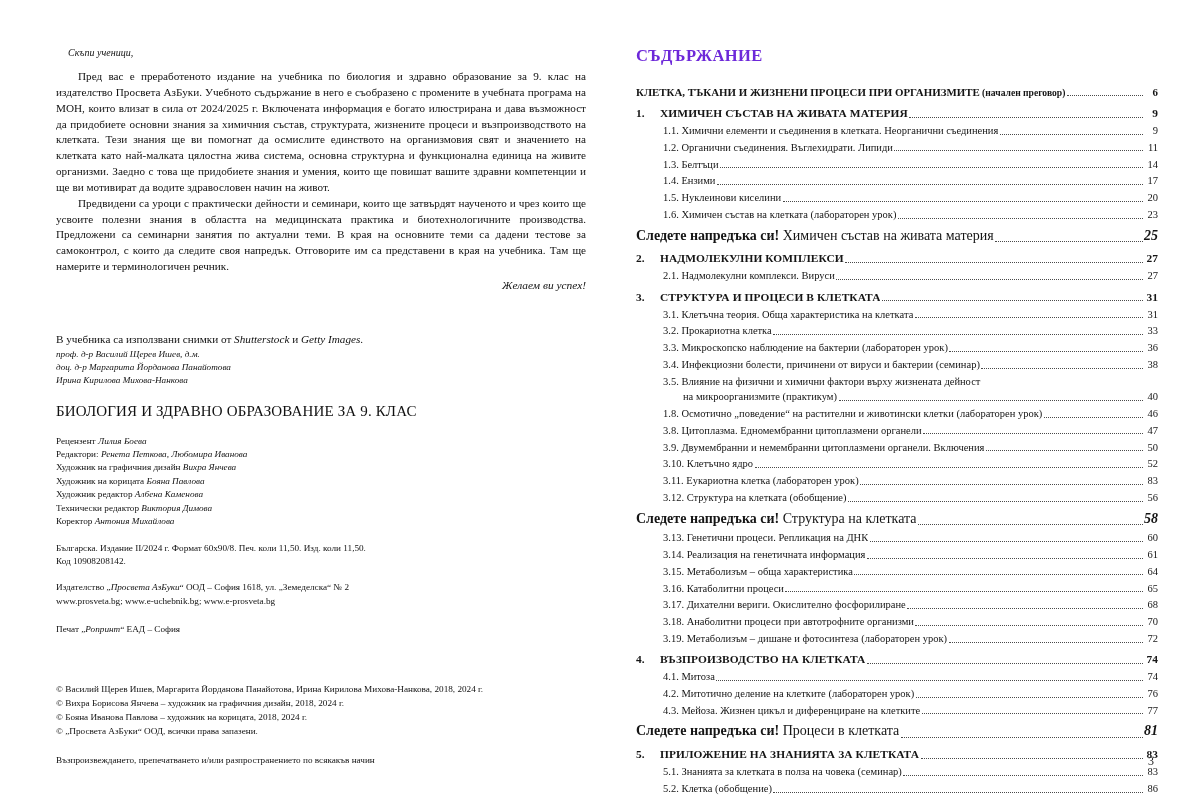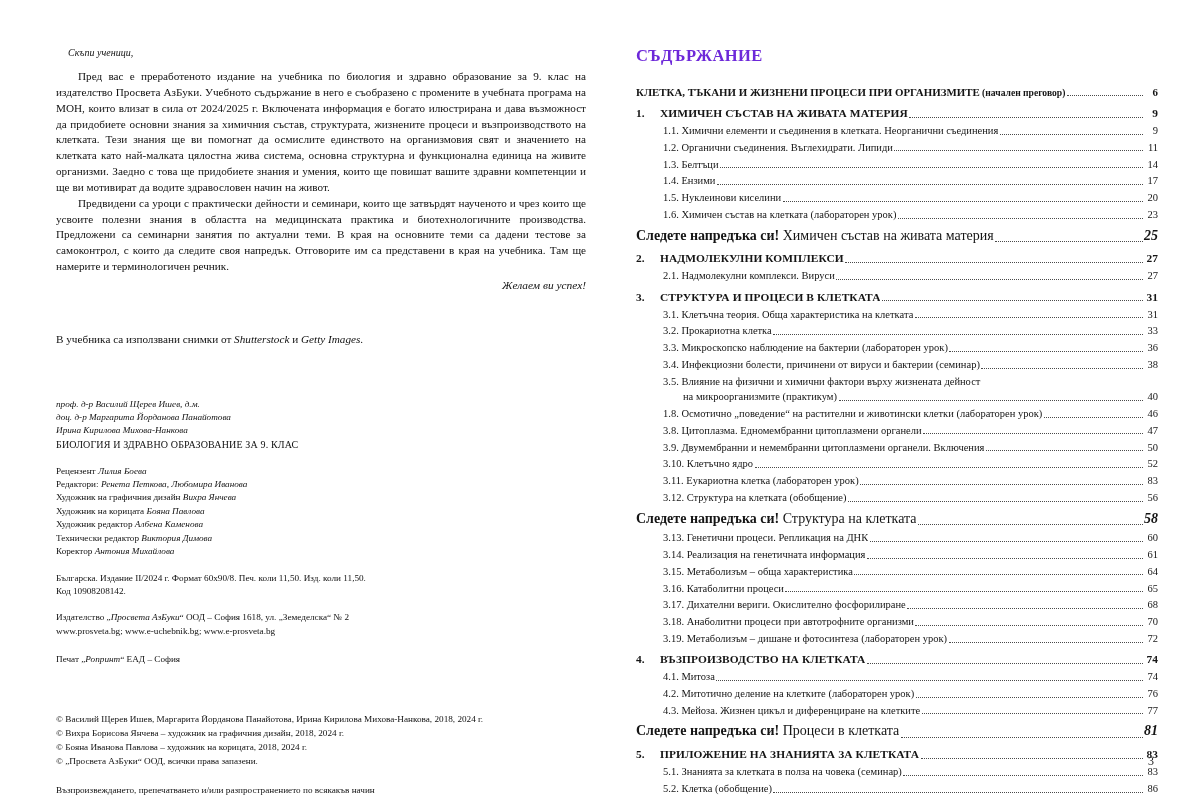--- a/index.html
+++ b/index.html
@@ -56,28 +56,28 @@
     font-size: 11.4px;
   }
 
   .photo-credit {
     margin: 38px 0 0 0;
     font-size: 11.2px;
   }
   .photo-credit i { font-style: italic; }
 
   .authors {
-    margin-top: 50px;
     font-style: italic;
     font-size: 9.2px;
     line-height: 1.45;
   }
 
   .book-title {
-    font-size: 10px;
+    margin-top: 13px;
+    font-size: 15px;
     letter-spacing: 0.15px;
   }
 
   .credits {
     margin-top: 13px;
     font-size: 9.2px;
     line-height: 1.46;
   }
   .credits .nm { font-style: italic; }
 

